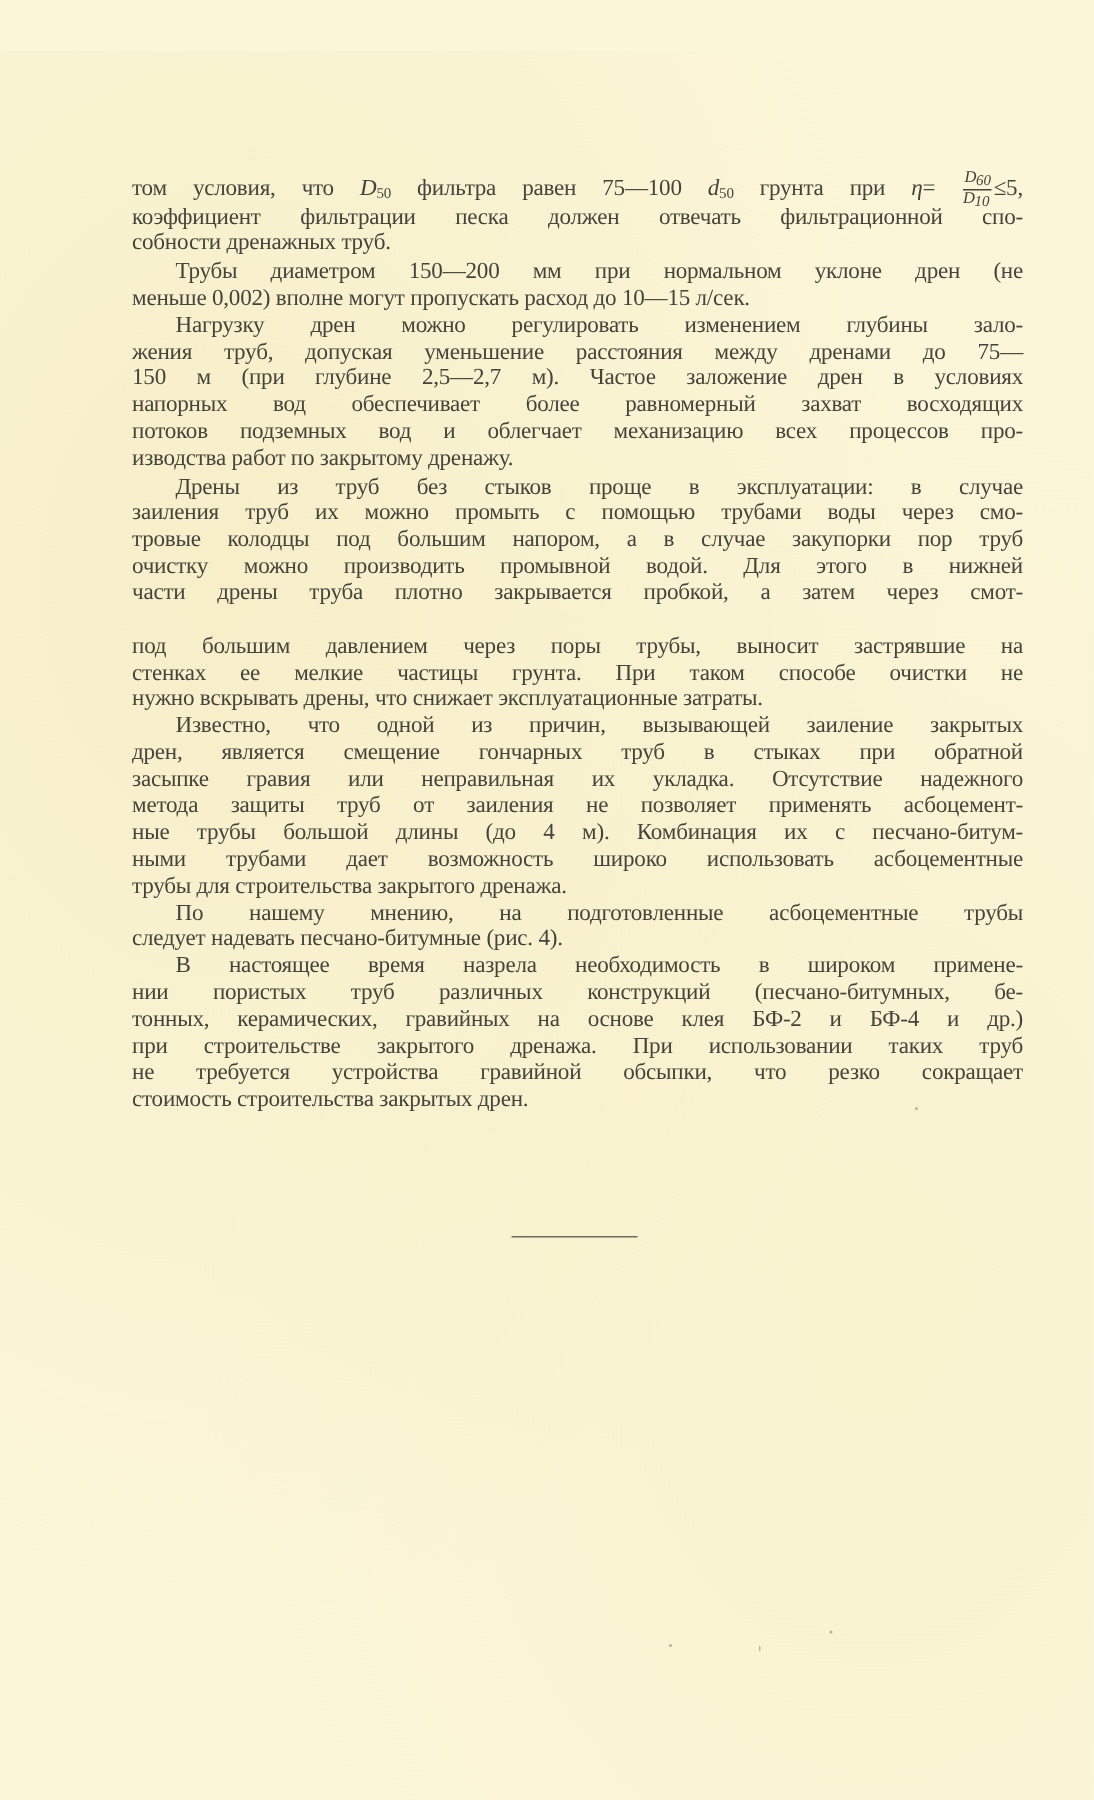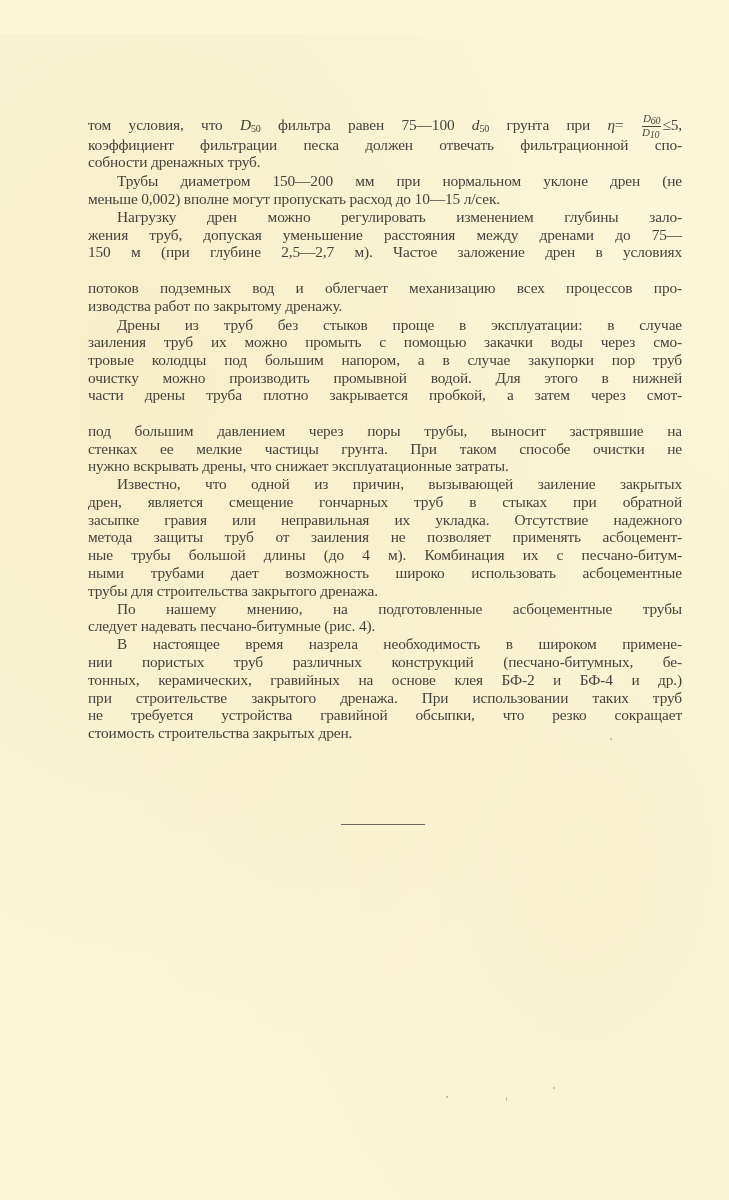--- a/index.html
+++ b/index.html
@@ -49,24 +49,25 @@
 
   <div class="line" style="top:79px">том условия, что <i>D</i><sub>50</sub> фильтра равен 75—100 <i>d</i><sub>50</sub> грунта при <i>η</i>= <span class="frac"><span class="num"><i>D</i><sub>60</sub></span><span class="den"><i>D</i><sub>10</sub></span></span>≤5,</div>
 
   <div class="line" style="top:102px">коэффициент фильтрации песка должен отвечать фильтрационной спо-</div>
   <div class="line last" style="top:119px">собности дренажных труб.</div>
   <div class="line indent" style="top:138px">Трубы диаметром 150—200 мм при нормальном уклоне дрен (не</div>
   <div class="line last" style="top:156px">меньше 0,002) вполне могут пропускать расход до 10—15 л/сек.</div>
   <div class="line indent" style="top:174px">Нагрузку дрен можно регулировать изменением глубины зало-</div>
   <div class="line" style="top:192px">жения труб, допуская уменьшение расстояния между дренами до 75—</div>
   <div class="line" style="top:209px">150 м (при глубине 2,5—2,7 м). Частое заложение дрен в условиях</div>
+  <div class="line" style="top:227px">напорных вод обеспечивает более равномерный захват восходящих</div>
   <div class="line" style="top:245px">потоков подземных вод и облегчает механизацию всех процессов про-</div>
   <div class="line last" style="top:263px">изводства работ по закрытому дренажу.</div>
   <div class="line indent" style="top:282px">Дрены из труб без стыков проще в эксплуатации: в случае</div>
-  <div class="line" style="top:299px">заиления труб их можно промыть с помощью закачки воды через смо-</div>
+  <div class="line" style="top:299px">заиления труб их можно промыть с помощью трубами воды через смо-</div>
   <div class="line" style="top:317px">тровые колодцы под большим напором, а в случае закупорки пор труб</div>
   <div class="line" style="top:335px">очистку можно производить промывной водой. Для этого в нижней</div>
   <div class="line" style="top:352px">части дрены труба плотно закрывается пробкой, а затем через смот-</div>
   <div class="line" style="top:388px">под большим давлением через поры трубы, выносит застрявшие на</div>
   <div class="line" style="top:406px">стенках ее мелкие частицы грунта. При таком способе очистки не</div>
   <div class="line last" style="top:423px">нужно вскрывать дрены, что снижает эксплуатационные затраты.</div>
   <div class="line indent" style="top:441px">Известно, что одной из причин, вызывающей заиление закрытых</div>
   <div class="line" style="top:459px">дрен, является смещение гончарных труб в стыках при обратной</div>
   <div class="line" style="top:477px">засыпке гравия или неправильная их укладка. Отсутствие надежного</div>
   <div class="line" style="top:494px">метода защиты труб от заиления не позволяет применять асбоцемент-</div>

